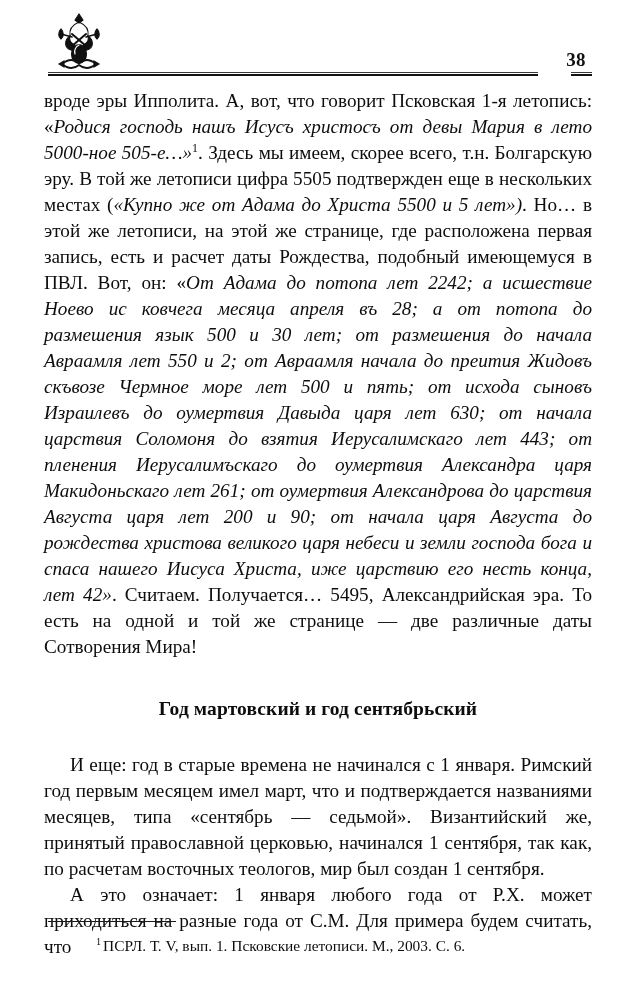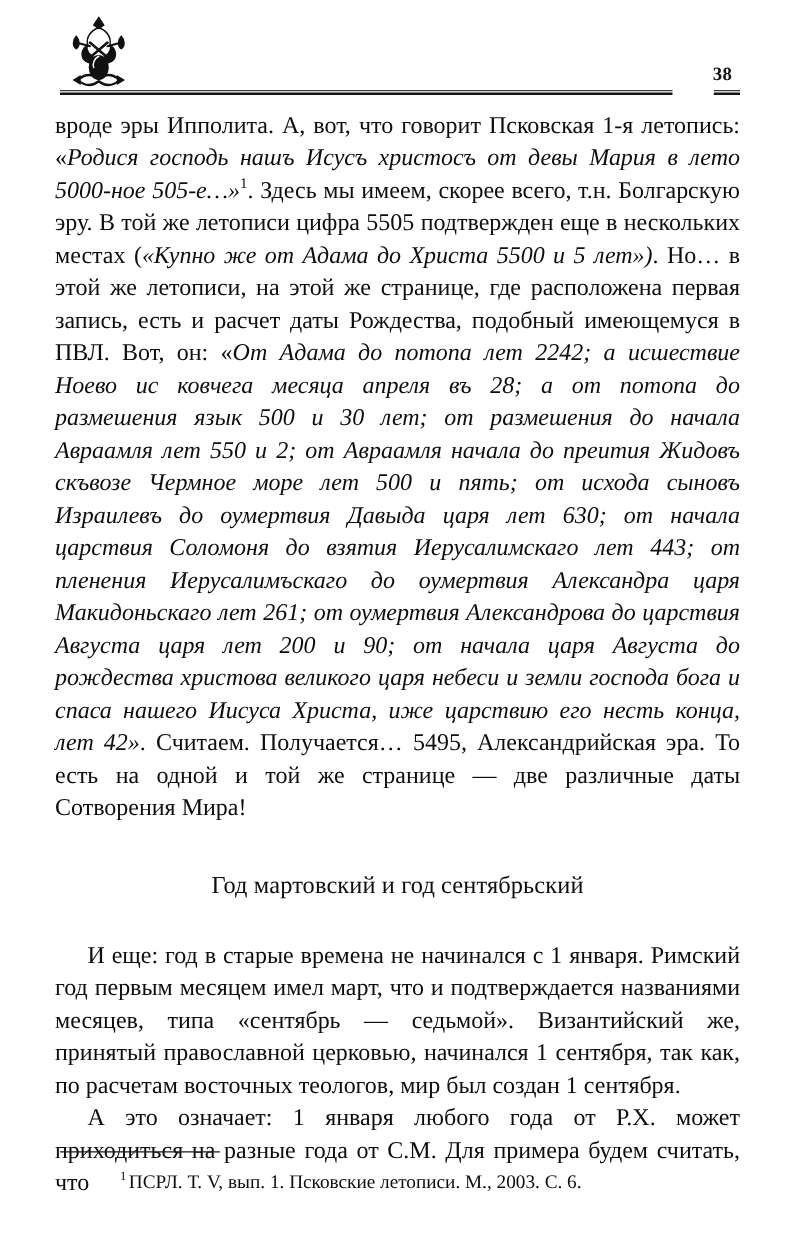--- a/index.html
+++ b/index.html
@@ -37,21 +37,21 @@
     height: 62px;
   }
   .ornament svg { display: block; width: 100%; height: 100%; }
 
   .folio {
     position: absolute;
     right: 44px;
     top: 50px;
     font-family: "Liberation Serif", "DejaVu Serif", serif;
     font-weight: bold;
-    font-size: 15px;
+    font-size: 19px;
     line-height: 20px;
     letter-spacing: 0.4px;
     color: #111;
   }
   
   .rule-main {
     position: absolute;
     left: 48px;
     top: 72px;
     width: 490px;
@@ -104,21 +104,21 @@
     font-size: 0.62em;
     vertical-align: super;
     line-height: 0;
   }
 
   
   h2.section-title {
     margin: 0;
     font-size: 19.5px;
     line-height: 26px;
-    font-weight: normal;
+    font-weight: bold;
     text-align: center;
     letter-spacing: 0.1px;
   }
   .gap-before-title { height: 36px; }
   .gap-after-title  { height: 30px; }
 
   
   .footnote {
     position: absolute;
     left: 44px;

